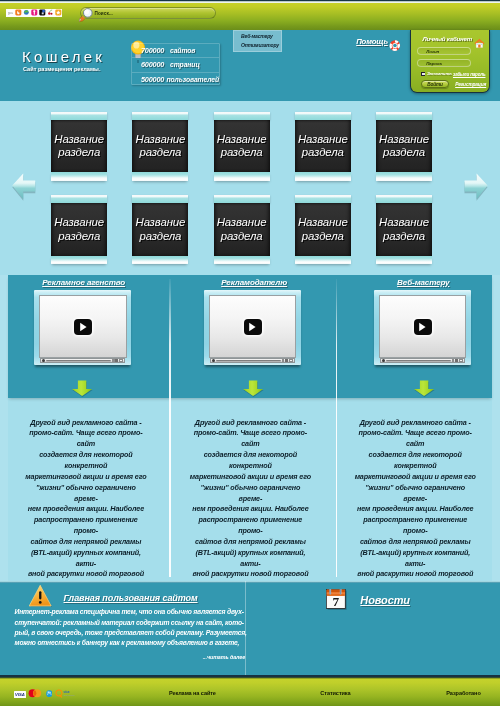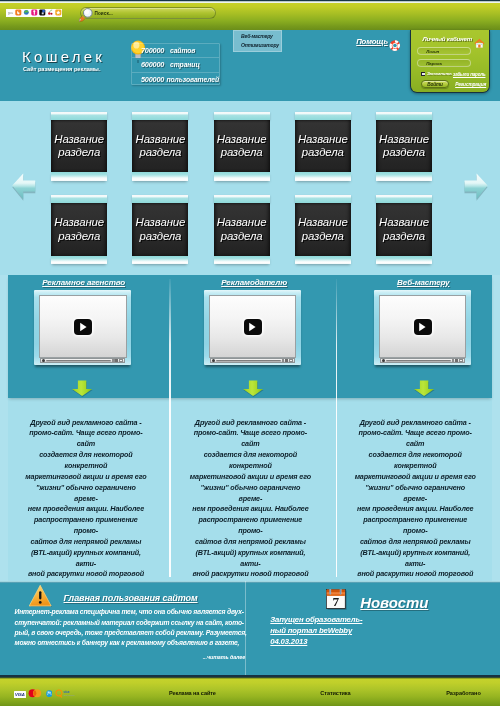--- a/index.html
+++ b/index.html
@@ -138,21 +138,21 @@
       background-size:100% 2.2px,100% 100%;background-repeat:no-repeat;}
   #bottomfill{position:absolute;left:0;top:583px;width:500px;height:92px;background:#3398b0;}
   #rulestitle{position:absolute;left:63.5px;top:592.6px;font-size:9.05px;font-style:italic;font-weight:bold;color:#fff;
       text-decoration:underline;text-shadow:1px 1px 0 rgba(0,0,0,.28);white-space:nowrap;letter-spacing:-.1px;}
   #warnicon{position:absolute;left:29.3px;top:583.8px;width:23px;height:23px;}
   #rulestext{position:absolute;left:14.6px;top:607.4px;width:236px;font-size:6.78px;font-style:italic;font-weight:bold;
       color:#fff;line-height:10.3px;white-space:pre-line;letter-spacing:-.22px;}
   #rulesmore{position:absolute;left:14.6px;top:653.5px;width:230.5px;text-align:right;font-size:5.4px;font-style:italic;
       font-weight:bold;color:#fff;letter-spacing:-.1px;}
   #newsicon{position:absolute;left:326.1px;top:589.4px;width:20.5px;height:20.8px;}
-  #newstitle{position:absolute;left:360.3px;top:593.7px;font-size:15px;font-style:italic;font-weight:bold;color:#fff;
+  #newstitle{position:absolute;left:360.3px;top:593.7px;font-size:11px;font-style:italic;font-weight:bold;color:#fff;
       text-decoration:underline;text-shadow:1px 1px 0 rgba(0,0,0,.28);white-space:nowrap;letter-spacing:-.1px;}
   .newsitem{position:absolute;top:613.7px;font-size:7.75px;font-style:italic;font-weight:bold;
       color:#fff;line-height:11.05px;text-decoration:underline;white-space:pre-line;letter-spacing:-.18px;}
   #vdivbottom{position:absolute;left:245px;top:581px;width:1px;height:94px;background:rgba(255,255,255,.35);}
 
   
   #footer{position:absolute;left:0;top:674.8px;width:500px;height:31.2px;
       background:linear-gradient(to bottom,#173140 0%,#173140 7%,#6e8419 10%,#c4d22c 13%,#c0cf2a 25%,#aec529 45%,#96b421 70%,#7fa31b 88%,#6f9417 100%);}
   #payicons{position:absolute;left:13.9px;top:688.6px;height:8px;display:flex;align-items:center;}
   .flink{position:absolute;top:689.6px;font-size:5.6px;font-weight:bold;color:#121a04;white-space:nowrap;letter-spacing:-.1px;}
@@ -604,23 +604,20 @@
       <rect x="0.7" y="0.7" width="18.2" height="2.3" fill="#cf5409"></rect>
       <rect x="0.7" y="3.3" width="18.2" height="2" fill="#f08a47" opacity=".75"></rect>
       <rect x="3.4" y="-0.9" width="1.7" height="6.4" rx=".7" fill="#a9bccd"></rect>
       <rect x="3.7" y="-0.9" width="0.6" height="6.4" fill="#5d7d99"></rect>
       <rect x="13.8" y="-0.9" width="1.7" height="6.4" rx=".7" fill="#a9bccd"></rect>
       <rect x="14.1" y="-0.9" width="0.6" height="6.4" fill="#5d7d99"></rect>
       <text x="9.8" y="17.3" font-size="13.4" font-family="Liberation Serif" font-weight="bold" text-anchor="middle" fill="#1a1a1a">7</text>
     </svg>
   </span>
   <div id="newstitle">Новости</div>
-  <div class="newsitem" style="left:270.3px;width:95px"><span>Запущен образователь-
-ный портал beWebby</span>
-<span>04.03.2013</span></div>
 
   <div id="footer"></div>
   <div id="payicons">
     <span style="margin-right:2.4px">
       <svg width="12" height="7" viewBox="0 0 24 14">
           <rect width="24" height="14" rx="1" fill="#fdfdfd"></rect>
         <text x="12" y="10.6" font-size="8.4" font-family="Liberation Sans" font-weight="bold" font-style="italic" text-anchor="middle" fill="#1a2b78">VISA</text>
         </svg></span>
     <span style="margin-right:3.6px">
       <svg width="13.7" height="8.4" viewBox="0 0 27 17">

